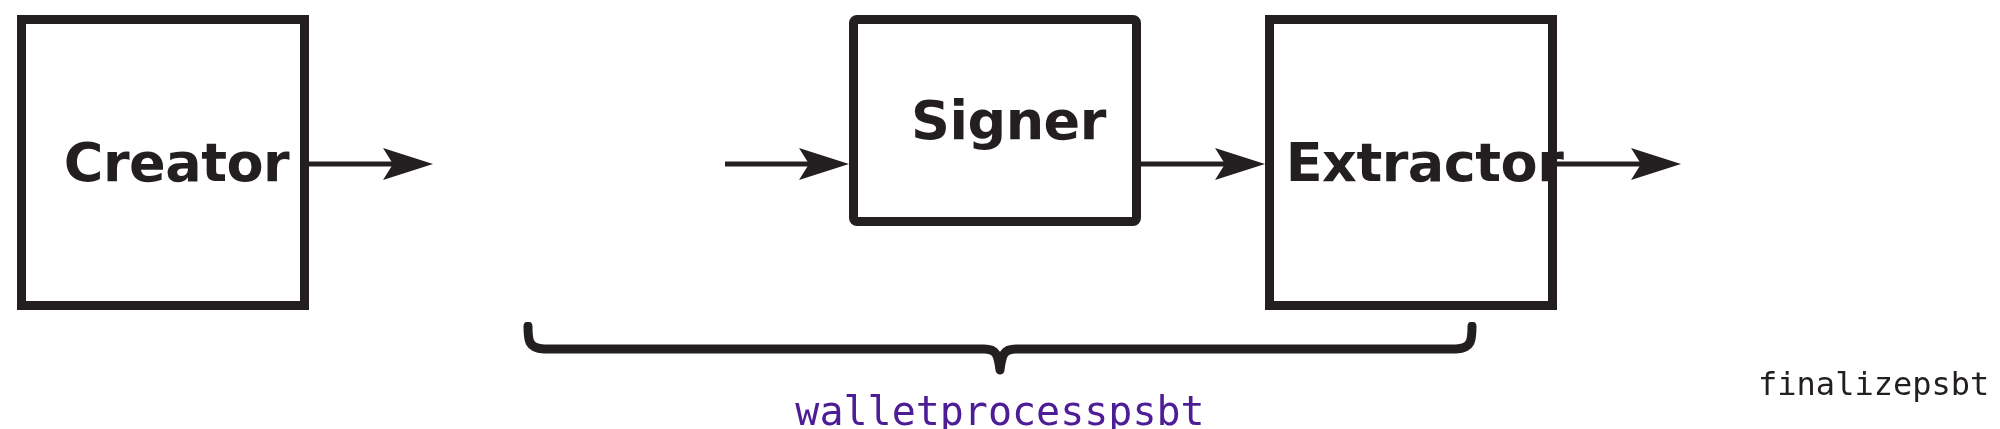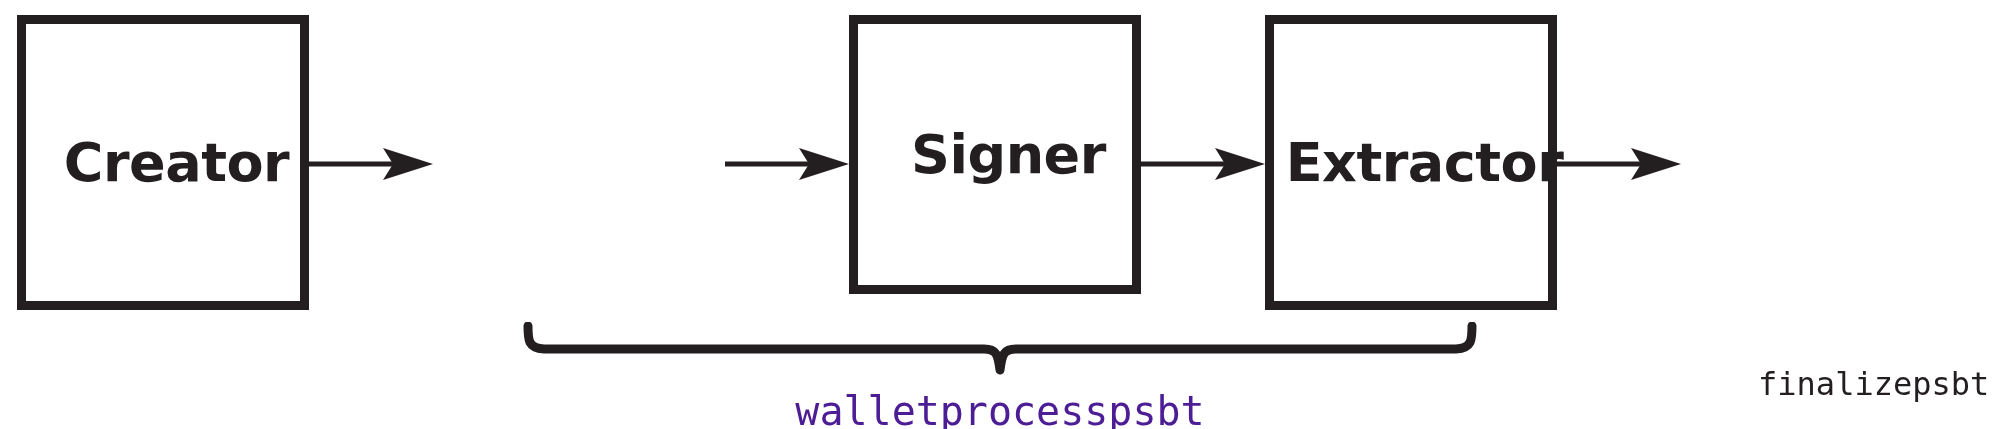--- a/index.html
+++ b/index.html
@@ -60,21 +60,21 @@
 </head>
 <body>
 
 <div id="canvas">
 
   <div class="stage-box" style="left:17px; top:15px; width:292px; height:295px;">
     <span class="stage-label">Creator</span>
   </div>
 
 
-  <div class="stage-box" style="left:849px; top:15px; width:292px; height:279px;">
+  <div class="stage-box" style="left:849px; top:15px; width:292px; height:211px;border-radius:8px;">
     <span class="stage-label">Signer</span>
   </div>
 
   <div class="stage-box" style="left:1265px; top:15px; width:292px; height:295px;">
     <span class="stage-label">Extractor</span>
   </div>
 
 
   <div class="flow-arrow" style="left:309px; top:141px; width:124px; height:46px;">
     <svg width="124" height="46" viewBox="0 0 124 46">

